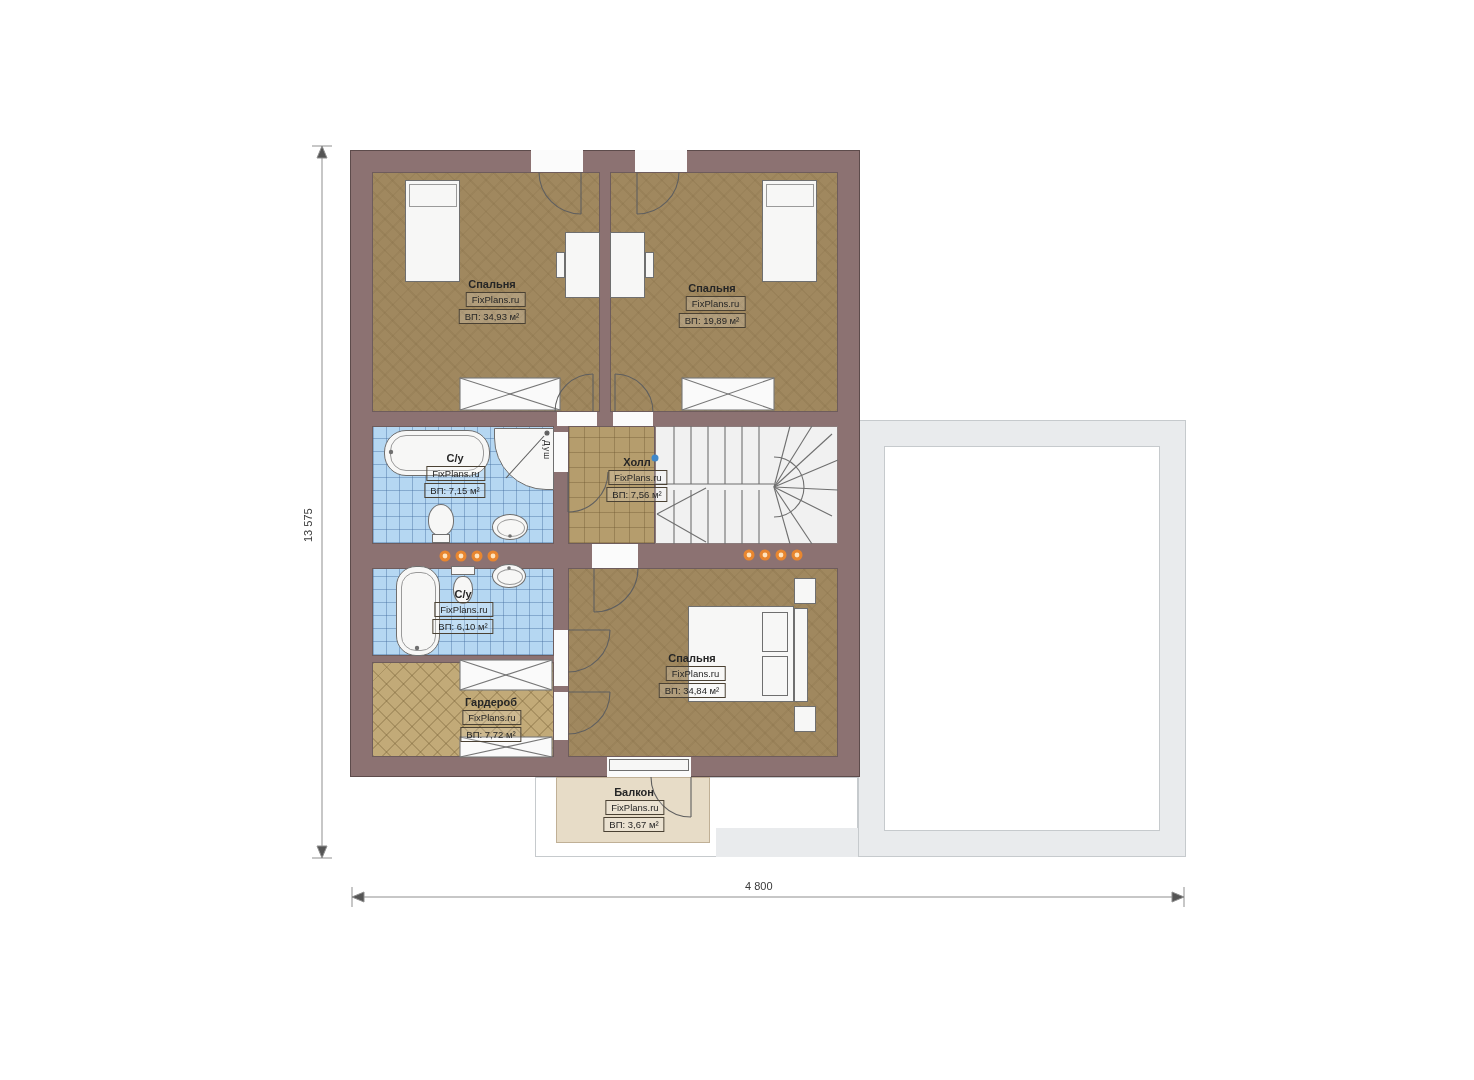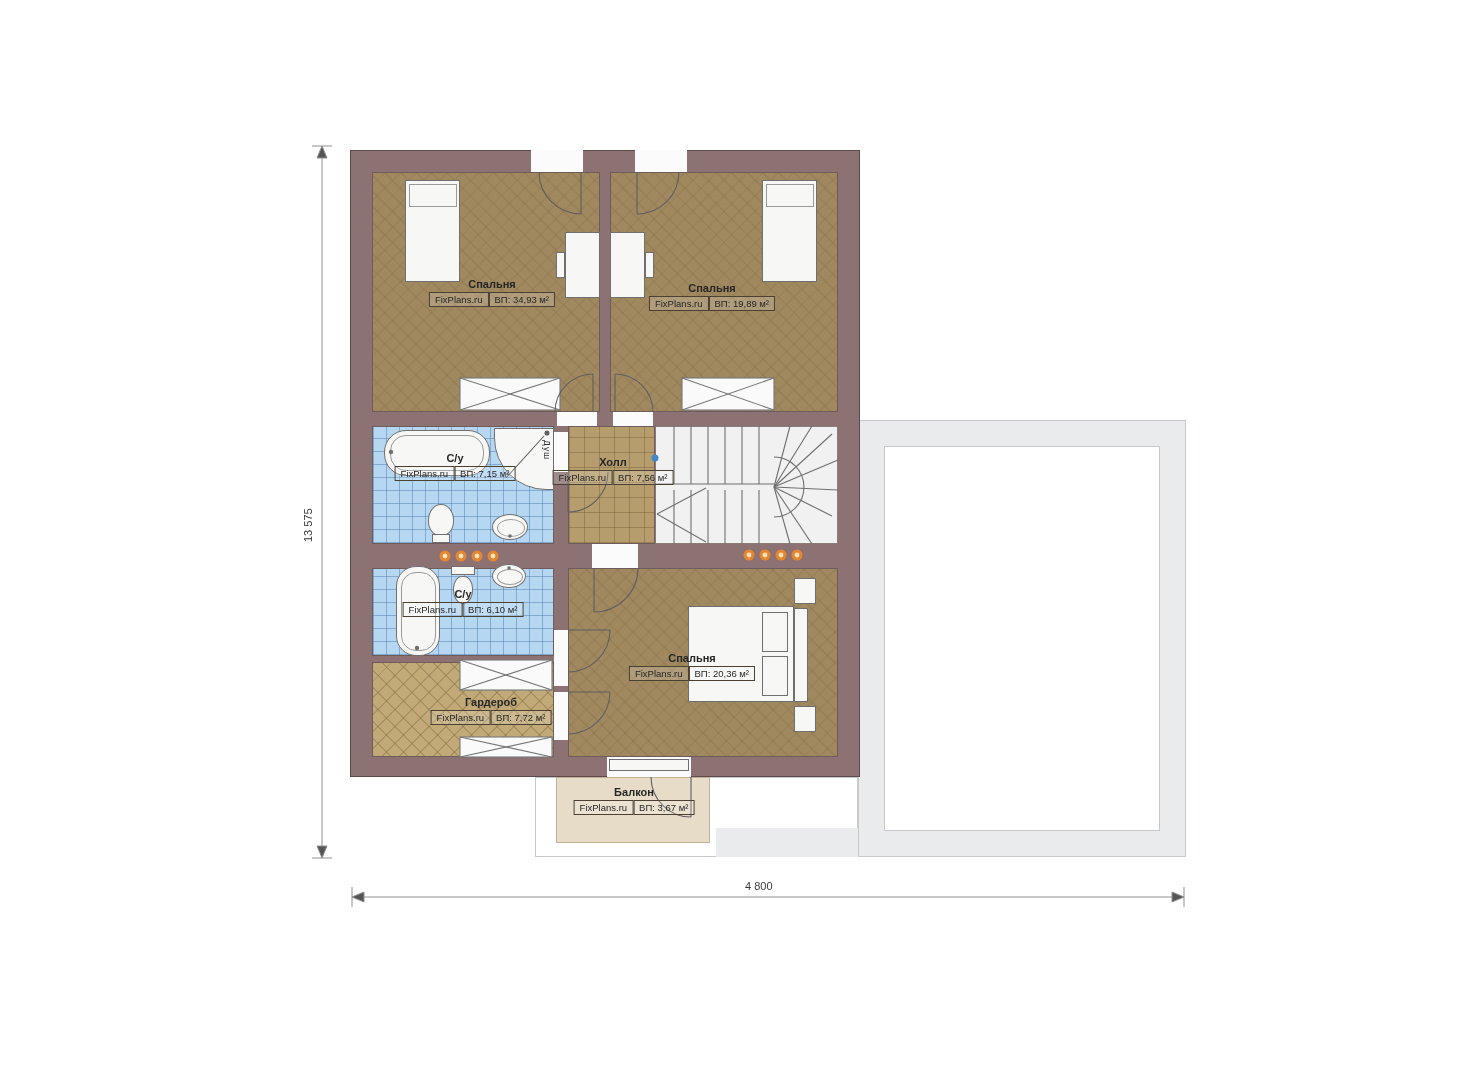--- a/index.html
+++ b/index.html
@@ -29,21 +29,21 @@
   .terrace{background:#e9ebed;border:1px solid #c6cacd;z-index:2;}
   .terrace-in{background:#ffffff;border:1px solid #c6cacd;}
   .balcony{background:#e7dcc7;border:1px solid #c0b096;z-index:8;}
   .surround{background:#ffffff;border:1px solid #c6cacd;z-index:1;}
   .surround-strip{background:#e9ebed;}
   
   .room-label{position:absolute;transform:translateX(-50%);text-align:center;z-index:40;}
   .room-name{font-size:11px;font-weight:bold;color:#262626;line-height:12px;}
   .lbl-row{display:inline-block;border:1px solid #4a4133;background:rgba(255,255,255,.18);
            font-size:9.5px;color:#262626;padding:1px 5px;margin-top:2px;white-space:nowrap;line-height:11px;}
-  .lbl-stack{display:flex;align-items:flex-start;}
+  .lbl-stack{display:flex;flex-direction:column;align-items:flex-end;}
   .dim-label{position:absolute;font-size:11px;color:#3a3a3a;z-index:40;white-space:nowrap;}
   .shower-label{position:absolute;font-size:8.5px;color:#333;writing-mode:vertical-rl;z-index:25;letter-spacing:1px;}
   svg.lines{position:absolute;left:0;top:0;z-index:30;pointer-events:none;}
 </style>
 </head>
 <body>
 
 <div class="canvas">
 
   <div class="abs surround" style="left:535px;top:777px;width:323px;height:80px;">
@@ -257,21 +257,21 @@
       <span class="lbl-row">ВП: 19,89 м²</span>
     </div>
   </div>
   <div class="room-label" style="left:455px;top:452px;">
     <div class="room-name">С/у</div>
     <div class="lbl-stack">
       <span class="lbl-row">FixPlans.ru</span>
       <span class="lbl-row">ВП: 7,15 м²</span>
     </div>
   </div>
-  <div class="room-label" style="left:613px;top:456px;">
+  <div class="room-label" style="left:637px;top:456px;">
     <div class="room-name">Холл</div>
     <div class="lbl-stack">
       <span class="lbl-row">FixPlans.ru</span>
       <span class="lbl-row">ВП: 7,56 м²</span>
     </div>
   </div>
   <div class="room-label" style="left:463px;top:588px;">
     <div class="room-name">С/у</div>
     <div class="lbl-stack">
       <span class="lbl-row">FixPlans.ru</span>
@@ -282,21 +282,21 @@
     <div class="room-name">Гардероб</div>
     <div class="lbl-stack">
       <span class="lbl-row">FixPlans.ru</span>
       <span class="lbl-row">ВП: 7,72 м²</span>
     </div>
   </div>
   <div class="room-label" style="left:692px;top:652px;">
     <div class="room-name">Спальня</div>
     <div class="lbl-stack">
       <span class="lbl-row">FixPlans.ru</span>
-      <span class="lbl-row">ВП: 20,36 м²</span>
+      <span class="lbl-row">ВП: 34,84 м²</span>
     </div>
   </div>
   <div class="room-label" style="left:634px;top:786px;">
     <div class="room-name">Балкон</div>
     <div class="lbl-stack">
       <span class="lbl-row">FixPlans.ru</span>
       <span class="lbl-row">ВП: 3,67 м²</span>
     </div>
   </div>
 

